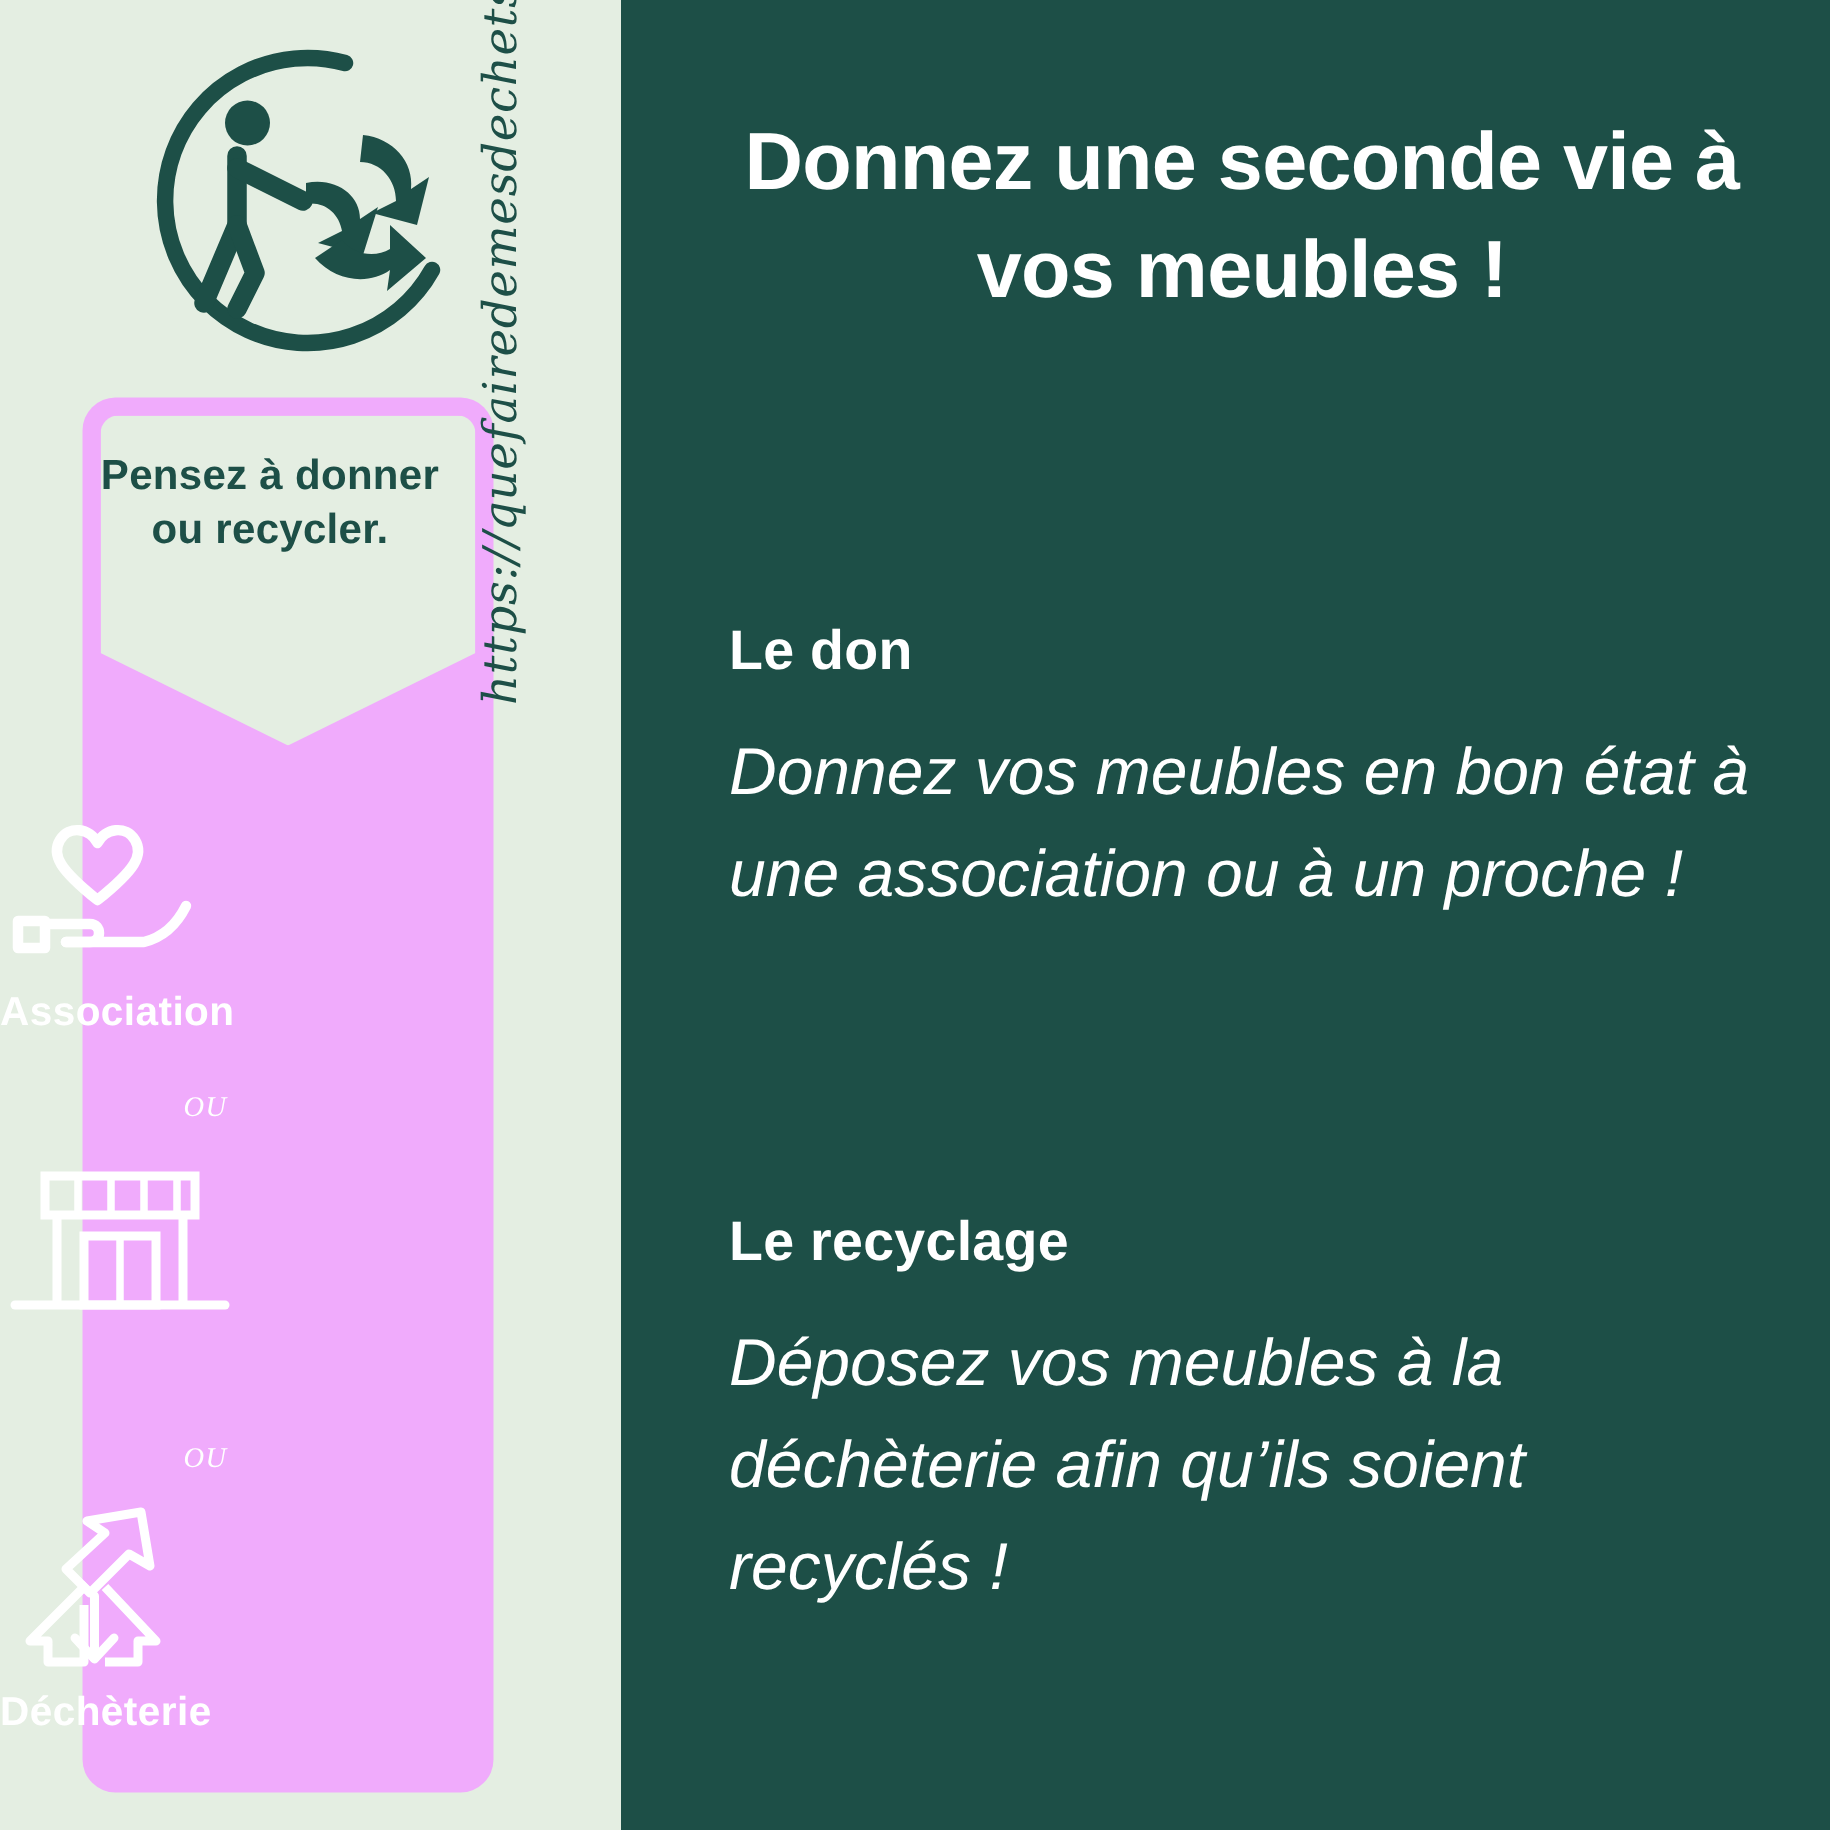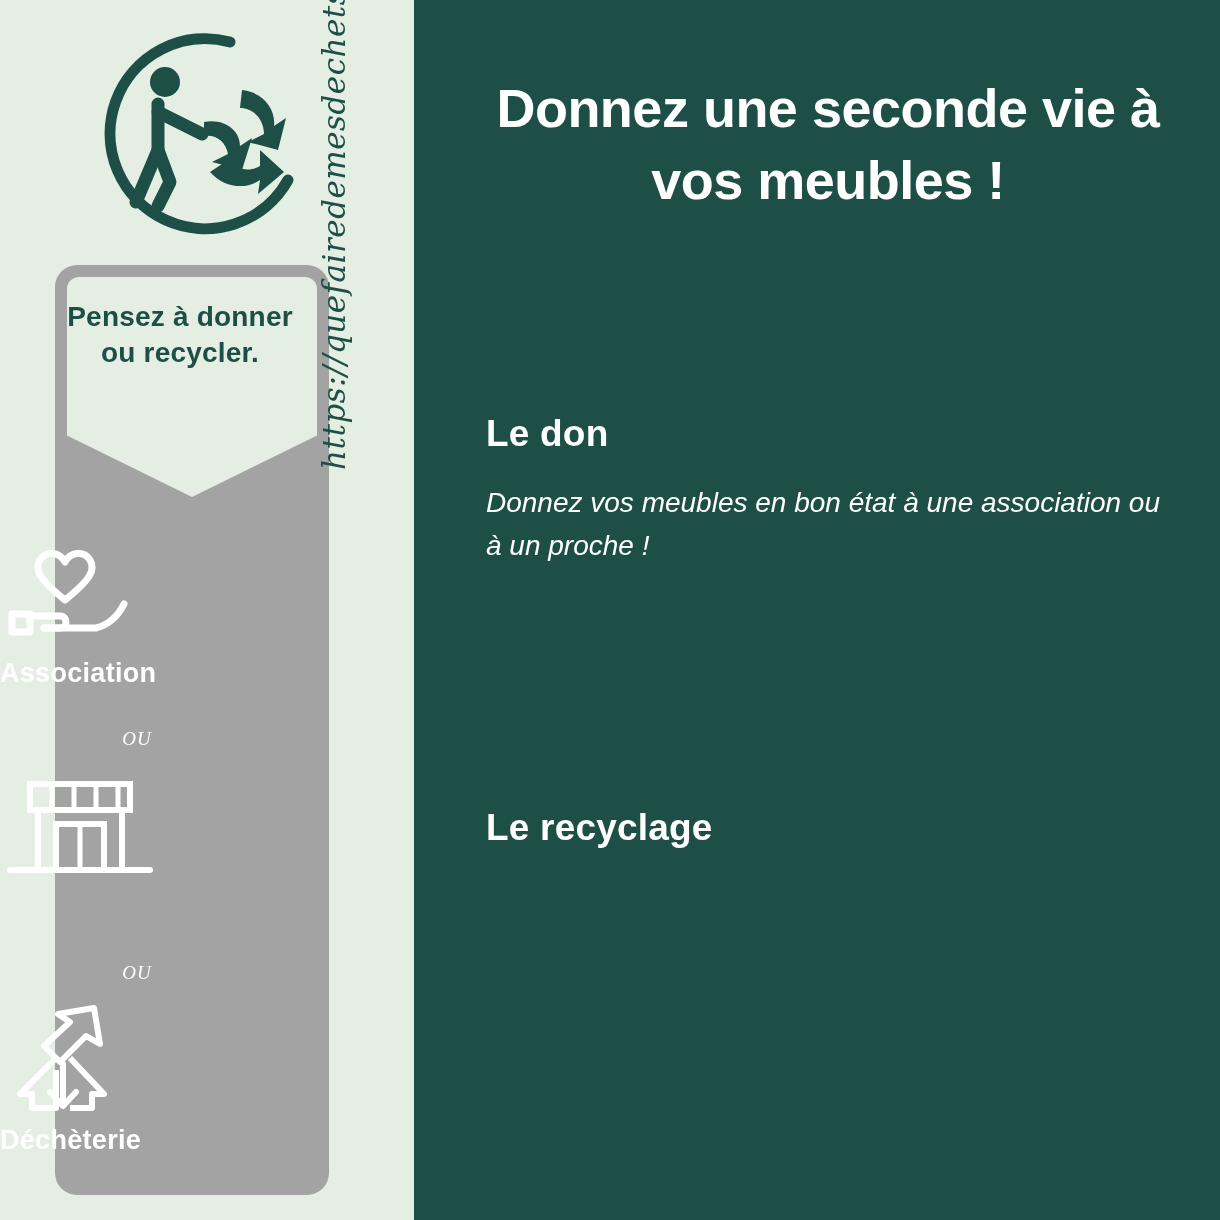--- a/index.html
+++ b/index.html
@@ -36,21 +36,21 @@
     width: 230px;
     height: 215px;
   }
   
   .ribbon {
     position: absolute;
     left: 55px;
     top: 265px;
     width: 274px;
     height: 930px;
-    background: #a3a3a3;
+    background: #f0abfc;
     border-radius: 22px 22px 22px 22px;
   }
   .ribbon-head {
     position: absolute;
     left: 12px;
     top: 12px;
     width: 250px;
     height: 220px;
     background: #e4eee2;
     border-radius: 12px 12px 0 0;
@@ -147,21 +147,21 @@
   .sec-rec { top: 782px; }
   .sec-title {
     color: #ffffff;
     font-size: 37px;
     font-weight: bold;
     margin: 0 0 26px 0;
     letter-spacing: .2px;
   }
   .sec-body {
     color: #ffffff;
-    font-size: 28px;
+    font-size: 44px;
     font-style: italic;
     line-height: 1.55;
     margin: 0;
     max-width: 690px;
   }
 </style>
 </head>
 <body>
 
 <div class="poster">
@@ -232,16 +232,17 @@
   <div class="right-col">
     <div class="headline">Donnez une seconde vie à vos meubles !</div>
 
     <div class="sec sec-don">
       <div class="sec-title">Le don</div>
       <div class="sec-body">Donnez vos meubles en bon état à une association ou à un proche !</div>
     </div>
 
     <div class="sec sec-rec">
       <div class="sec-title">Le recyclage</div>
+      <div class="sec-body">Déposez vos meubles à la déchèterie afin qu’ils soient recyclés !</div>
     </div>
   </div>
 
 </div>
 
 </body></html>

